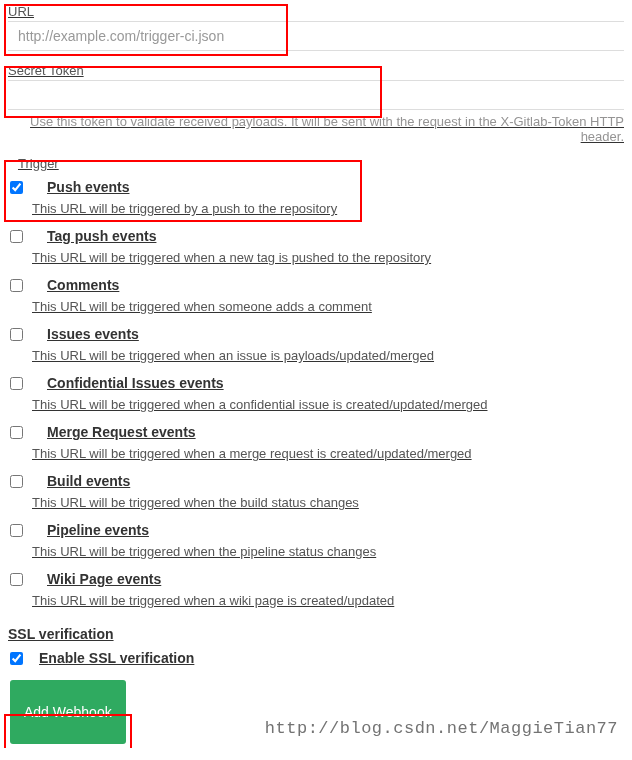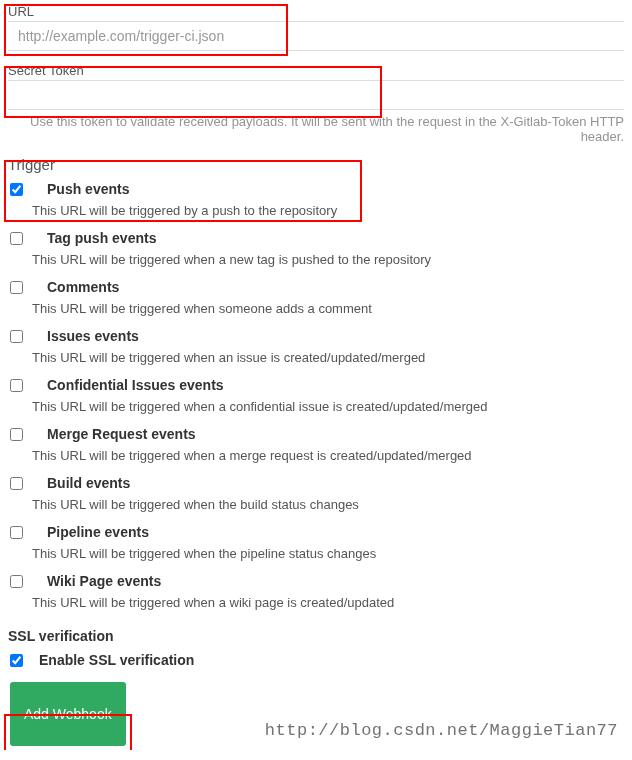--- a/index.html
+++ b/index.html
@@ -36,22 +36,22 @@
     }
     .text-input::placeholder { color: #999; }
     .help-text {
       color: #959494;
       font-size: 13px;
       margin-top: 4px;
       text-align: right;
     }
     .section-label {
       color: #555;
-      font-size: 15px;
-      margin: 8px 0 6px 4px;
+      font-size: 13px;
+      margin: 8px 0 6px 14px;
     }
     .checkbox-row {
       padding: 2px 6px 10px 6px;
     }
     .checkbox-title {
       font-weight: bold;
       color: #333;
       font-size: 14px;
       display: flex;
       align-items: center;
@@ -94,21 +94,21 @@
       font-size: 14px;
       border-radius: 3px;
       cursor: pointer;
       margin: 14px 0 0 6px;
     }
     .highlight-box {
       border: 2px solid #ff0000;
       position: absolute;
       pointer-events: none;
     }
-    .wrapper { position: relative; }
+    .wrapper { position: relative; text-decoration: underline; }
     .watermark {
       position: absolute;
       right: 10px;
       bottom: 6px;
       color: #737373;
       font-family: "Courier New", monospace;
       font-size: 17px;
       letter-spacing: 0.5px;
     }
   </style>
@@ -150,21 +150,21 @@
           <input type="checkbox" style="">
           <span>Comments</span>
         </label>
         <div class="checkbox-desc">This URL will be triggered when someone adds a comment</div>
       </div>
       <div class="checkbox-row">
         <label class="checkbox-title">
           <input type="checkbox" style="">
           <span>Issues events</span>
         </label>
-        <div class="checkbox-desc">This URL will be triggered when an issue is created/updated/merged</div>
+        <div class="checkbox-desc">This URL will be triggered when an issue is payloads/updated/merged</div>
       </div>
       <div class="checkbox-row">
         <label class="checkbox-title">
           <input type="checkbox" style="">
           <span>Confidential Issues events</span>
         </label>
         <div class="checkbox-desc">This URL will be triggered when a confidential issue is created/updated/merged</div>
       </div>
       <div class="checkbox-row">
         <label class="checkbox-title">

